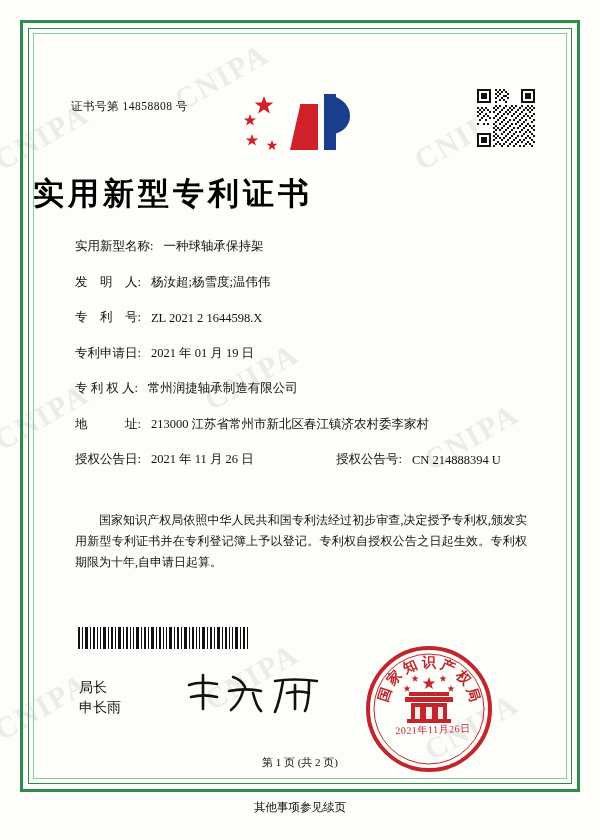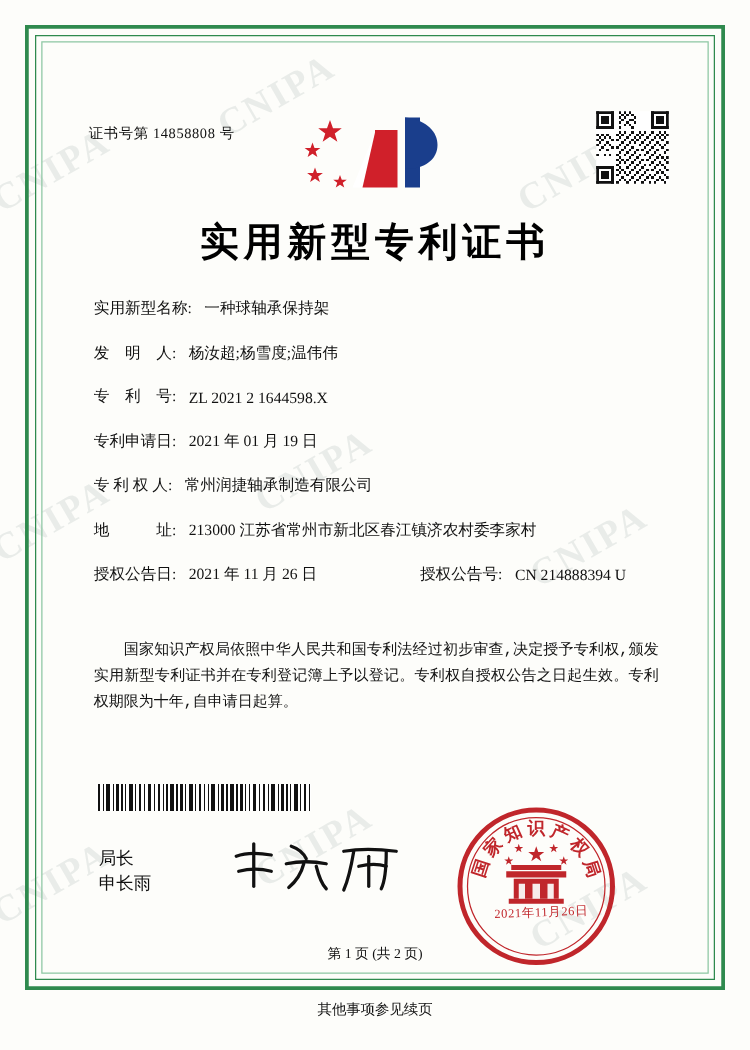--- a/index.html
+++ b/index.html
@@ -101,21 +101,21 @@
     font-family: "Liberation Serif", "DejaVu Serif", serif;
     color: #111;
     letter-spacing: 0.5px;
   }
 
   .title {
     position: absolute;
     left: 0;
     top: 140px;
     width: 534px;
-    text-align: center;
+    text-align: left;
     font-family: Liberation Sans, sans-serif;
     font-weight: bold;
     font-size: 31px;
     letter-spacing: 4px;
     color: #000;
   }
 
   .fields {
     position: absolute;
     left: 42px;
@@ -145,21 +145,21 @@
   .field-row.two .field-label2 {
     flex: 0 0 auto;
     white-space: pre;
   }
 
   .paras {
     position: absolute;
     left: 42px;
     top: 477px;
     width: 452px;
-    font-family: Liberation Mono, monospace;
+    font-family: Liberation Serif, serif;
     font-size: 12px;
     line-height: 1.75;
     color: #111;
     text-align: justify;
   }
   .paras p {
     margin: 0 0 4px 0;
     text-indent: 24px;
   }
 

